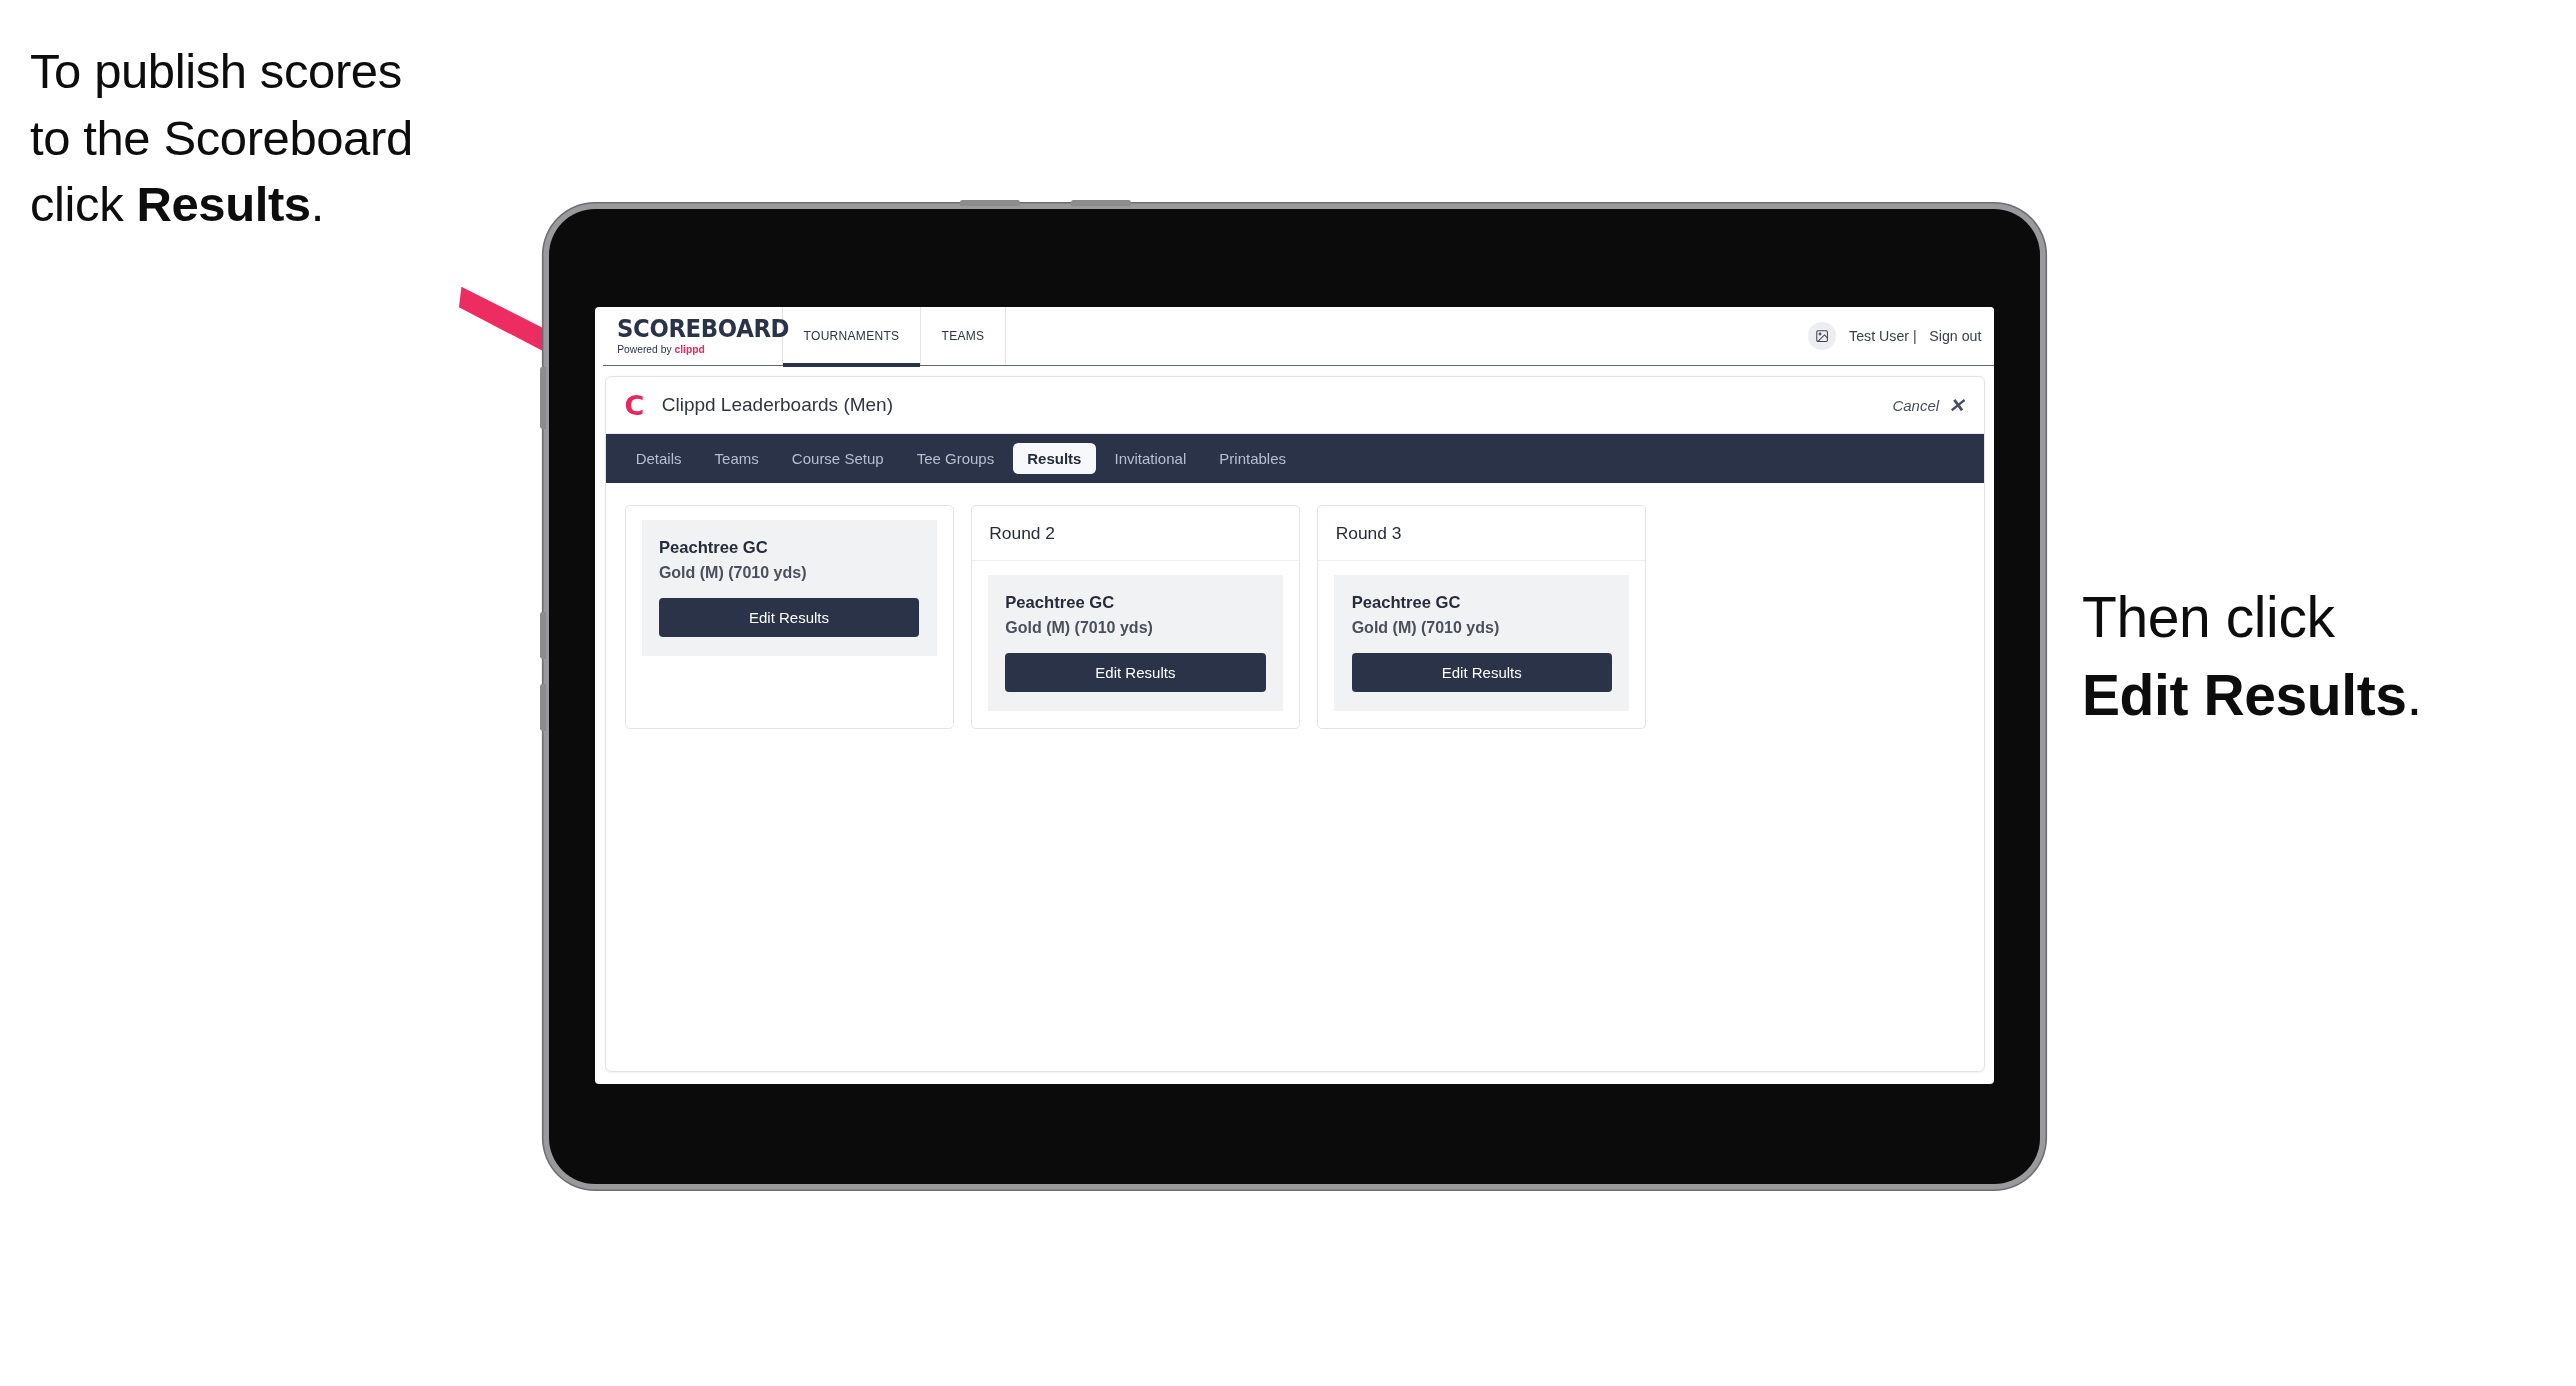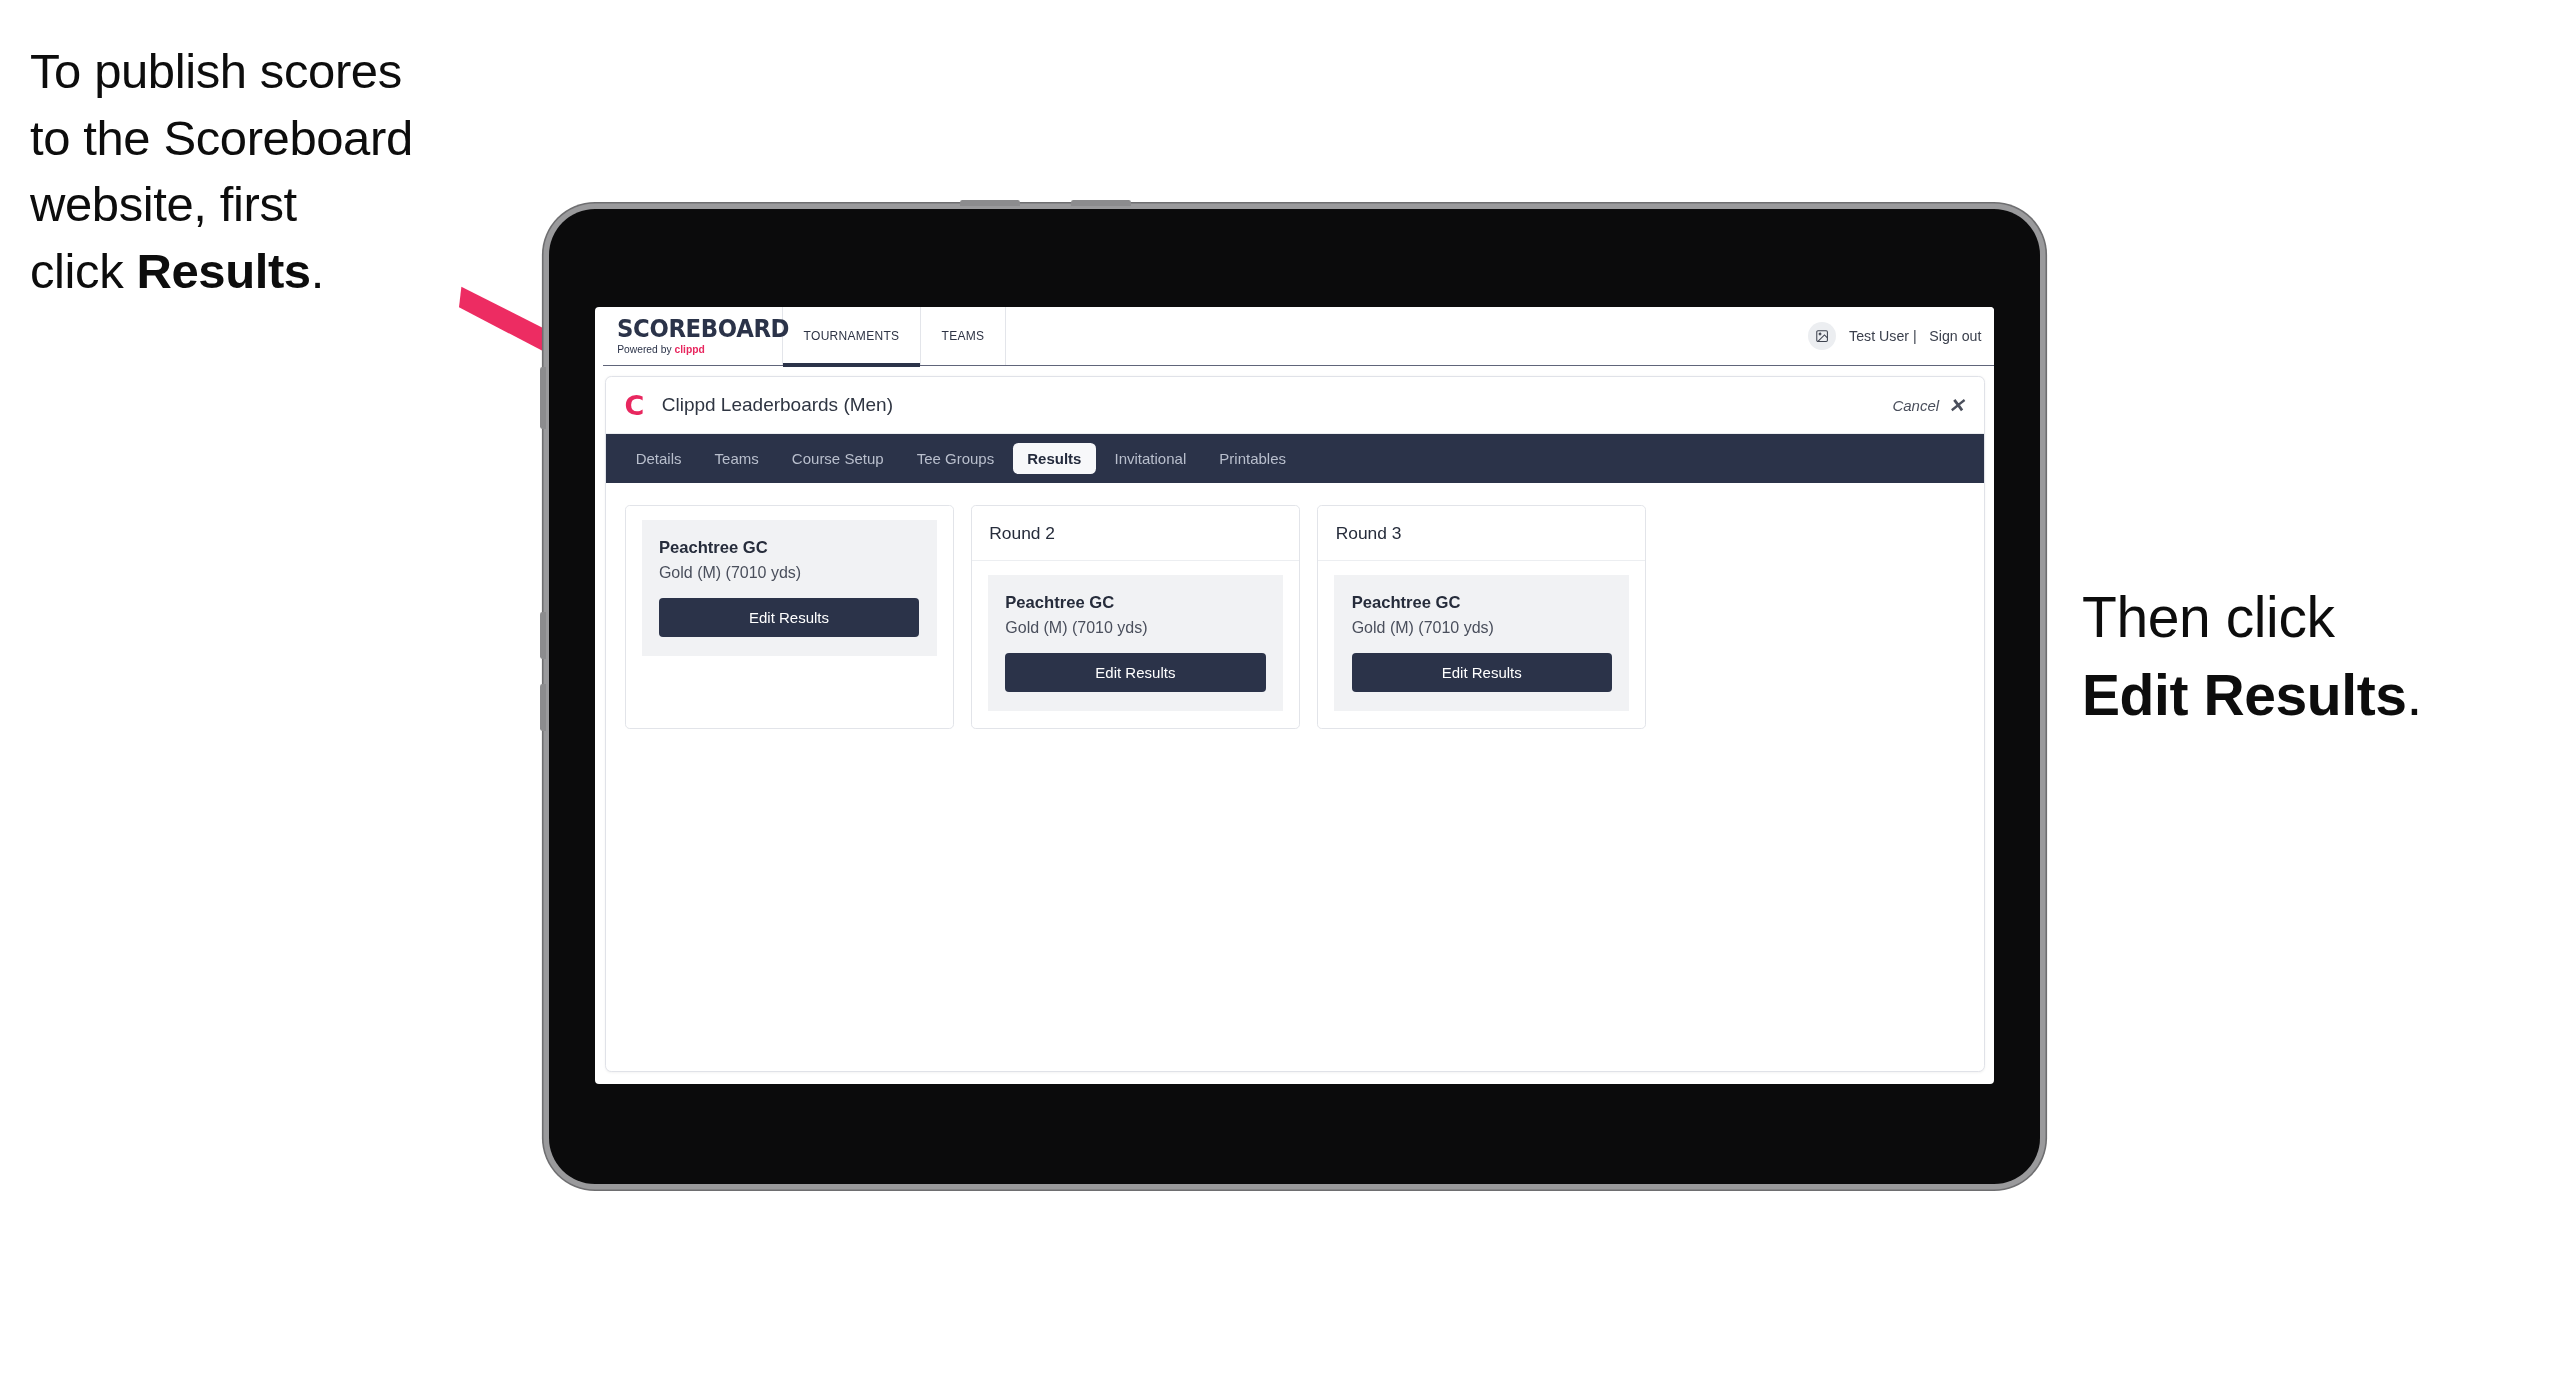--- a/index.html
+++ b/index.html
@@ -257,41 +257,41 @@
   .course-name {
     font-size: 16.6px;
     font-weight: 700;
     color: #262c3b;
     margin-bottom: 6.3px;
   }
   .course-tee {
     font-size: 16px;
     color: #4a4f5c;
     margin-bottom: 16px;
+    font-weight: bold;
   }
   .edit-btn {
     display: block;
     width: 100%;
     background: #2b3349;
     color: #ffffff;
     border: none;
     border-radius: 4px;
     padding: 11px 0;
     font-size: 15px;
     font-family: "Liberation Sans", sans-serif;
     cursor: pointer;
   }
 </style>
 </head>
 <body>
 
 <div class="callout" id="callout-left">
   <div>To publish scores</div>
   <div>to the Scoreboard</div>
-  <div>website, first</div>
   <div><span>click </span><b>Results</b><span>.</span></div>
 </div>
 
 <div class="callout" id="callout-right">
   <div>Then click</div>
   <div><b>Edit Results</b><span>.</span></div>
 </div>
 
 <svg class="arrow-svg" style="left:459px; top:269px; width:506px; height:214px;" viewBox="0 0 640 270">
   <polygon points="3,22 390,218 373,243 0,48" fill="#ed2c62"></polygon>

